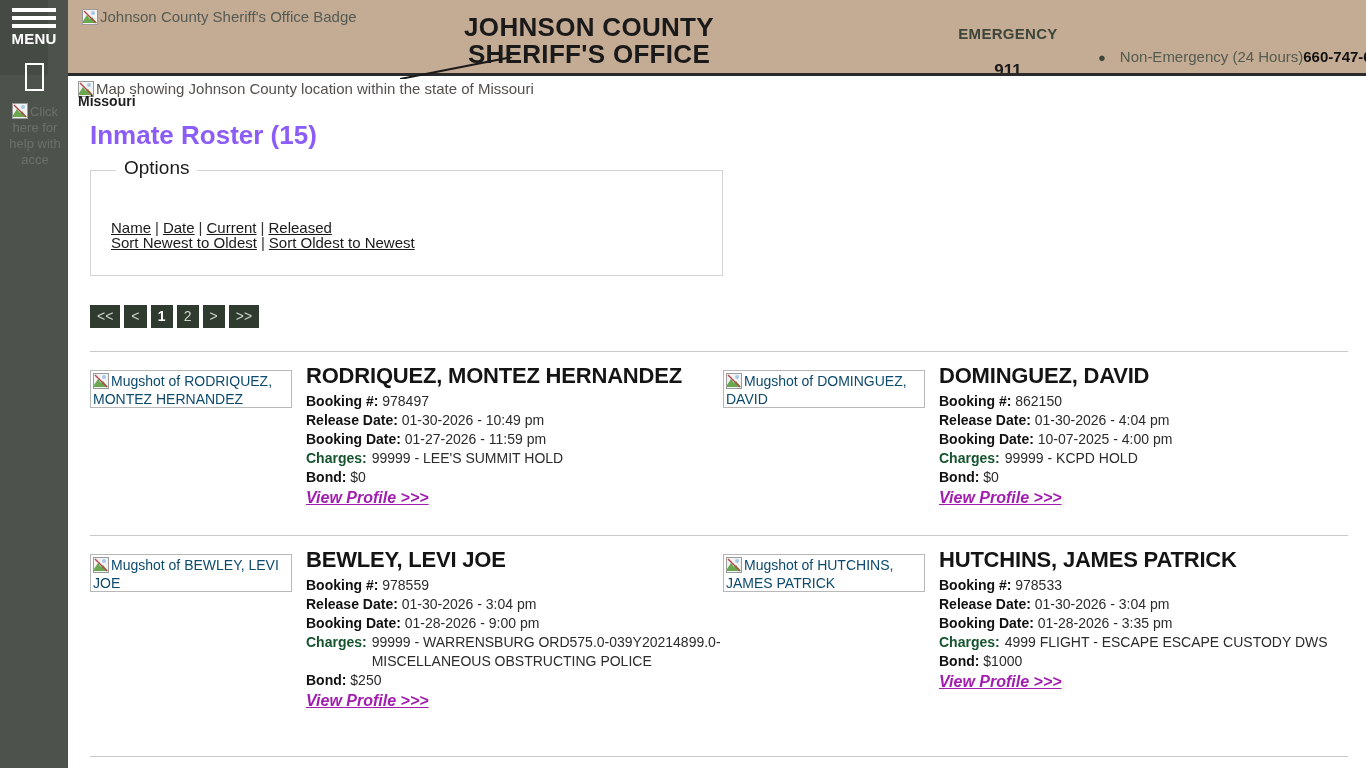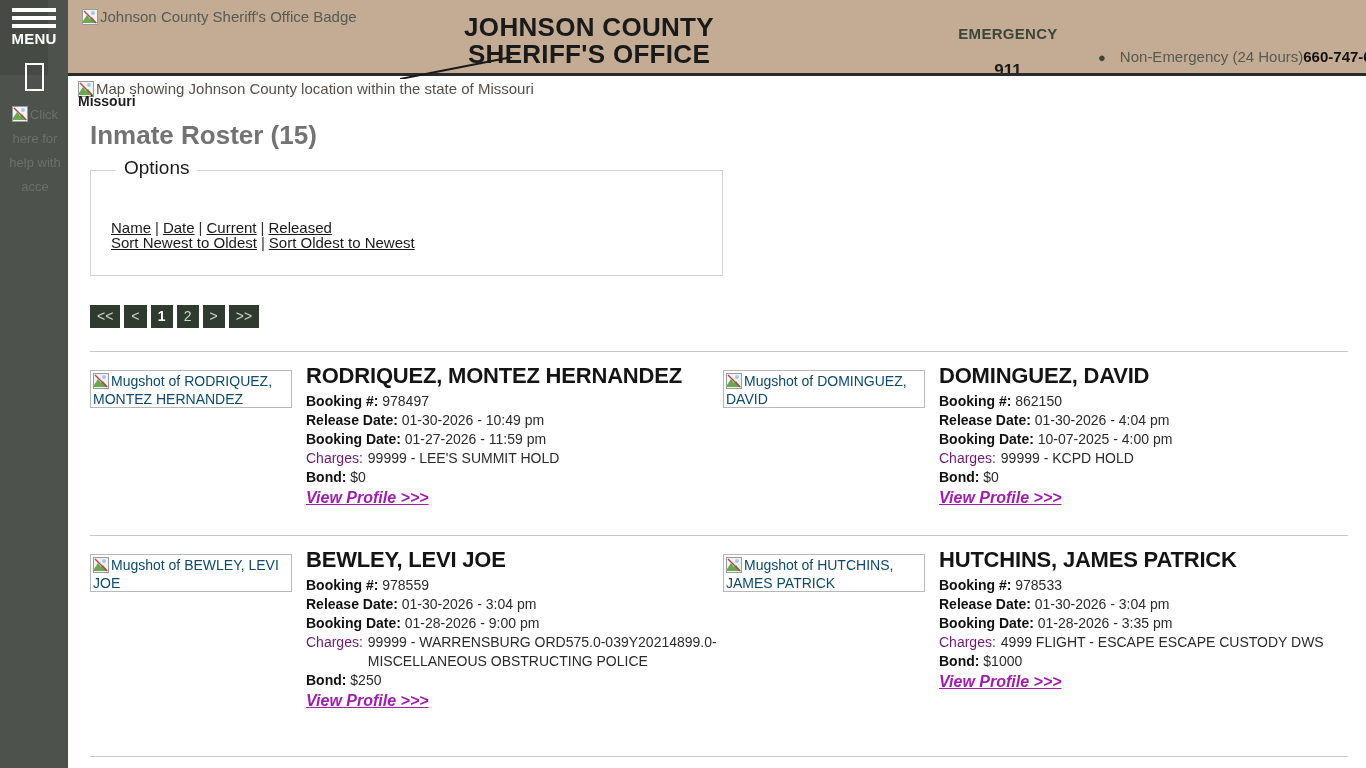--- a/index.html
+++ b/index.html
@@ -45,21 +45,21 @@
     width: 19px; height: 28px;
     border: 2px solid #ffffff;
     background: transparent;
   }
   #sidebar-help {
     position: absolute; left: 8px; top: 103px;
     width: 54px;
     text-align: center;
     color: #6b7169;
     font-size: 13px;
-    line-height: 24px;
+    line-height: 16px;
     font-family: "Liberation Sans", sans-serif;
     overflow: hidden;
     max-height: 150px;
   }
   .broken-img-icon {
     display: inline-block;
     width: 16px; height: 16px;
     vertical-align: -3px;
     margin-right: 2px;
   }
@@ -138,21 +138,21 @@
 
   
   #content {
     position: absolute; left: 68px; top: 100px;
     width: 1298px; height: 668px;
     background: #ffffff;
     z-index: 10;
   }
   #page-title {
     position: absolute; left: 22px; top: 20px;
-    font-size: 26px; font-weight: bold; color: #737373;
+    font-size: 26px; font-weight: bold; color: #8b5cf6;
     font-family: "Liberation Sans", sans-serif;
   }
 
   
   #options-box {
     position: absolute; left: 22px; top: 70px;
     width: 633px; height: 106px;
     border: 1px solid #d3d3d3;
   }
   #options-legend {
@@ -234,21 +234,21 @@
     font-family: "Liberation Sans", sans-serif;
   }
   .field {
     font-size: 14px; line-height: 19px; color: #2b2b2b;
   }
   .field b { color: #111111; }
   .charges-wrap {
     font-size: 14px; line-height: 19px; color: #2b2b2b;
     display: flex;
   }
-  .charges-wrap .clabel { font-weight: normal; color: #701a75; white-space: nowrap; }
+  .charges-wrap .clabel { font-weight: bold; color: #14532d; white-space: nowrap; }
   .charges-wrap .cvals { padding-left: 5px; }
   .view-profile {
     display: inline-block;
     margin-top: 2px;
     font-size: 16px;
     font-style: italic;
     font-weight: bold;
     color: #a21caf;
     text-decoration: underline;
     cursor: pointer;

